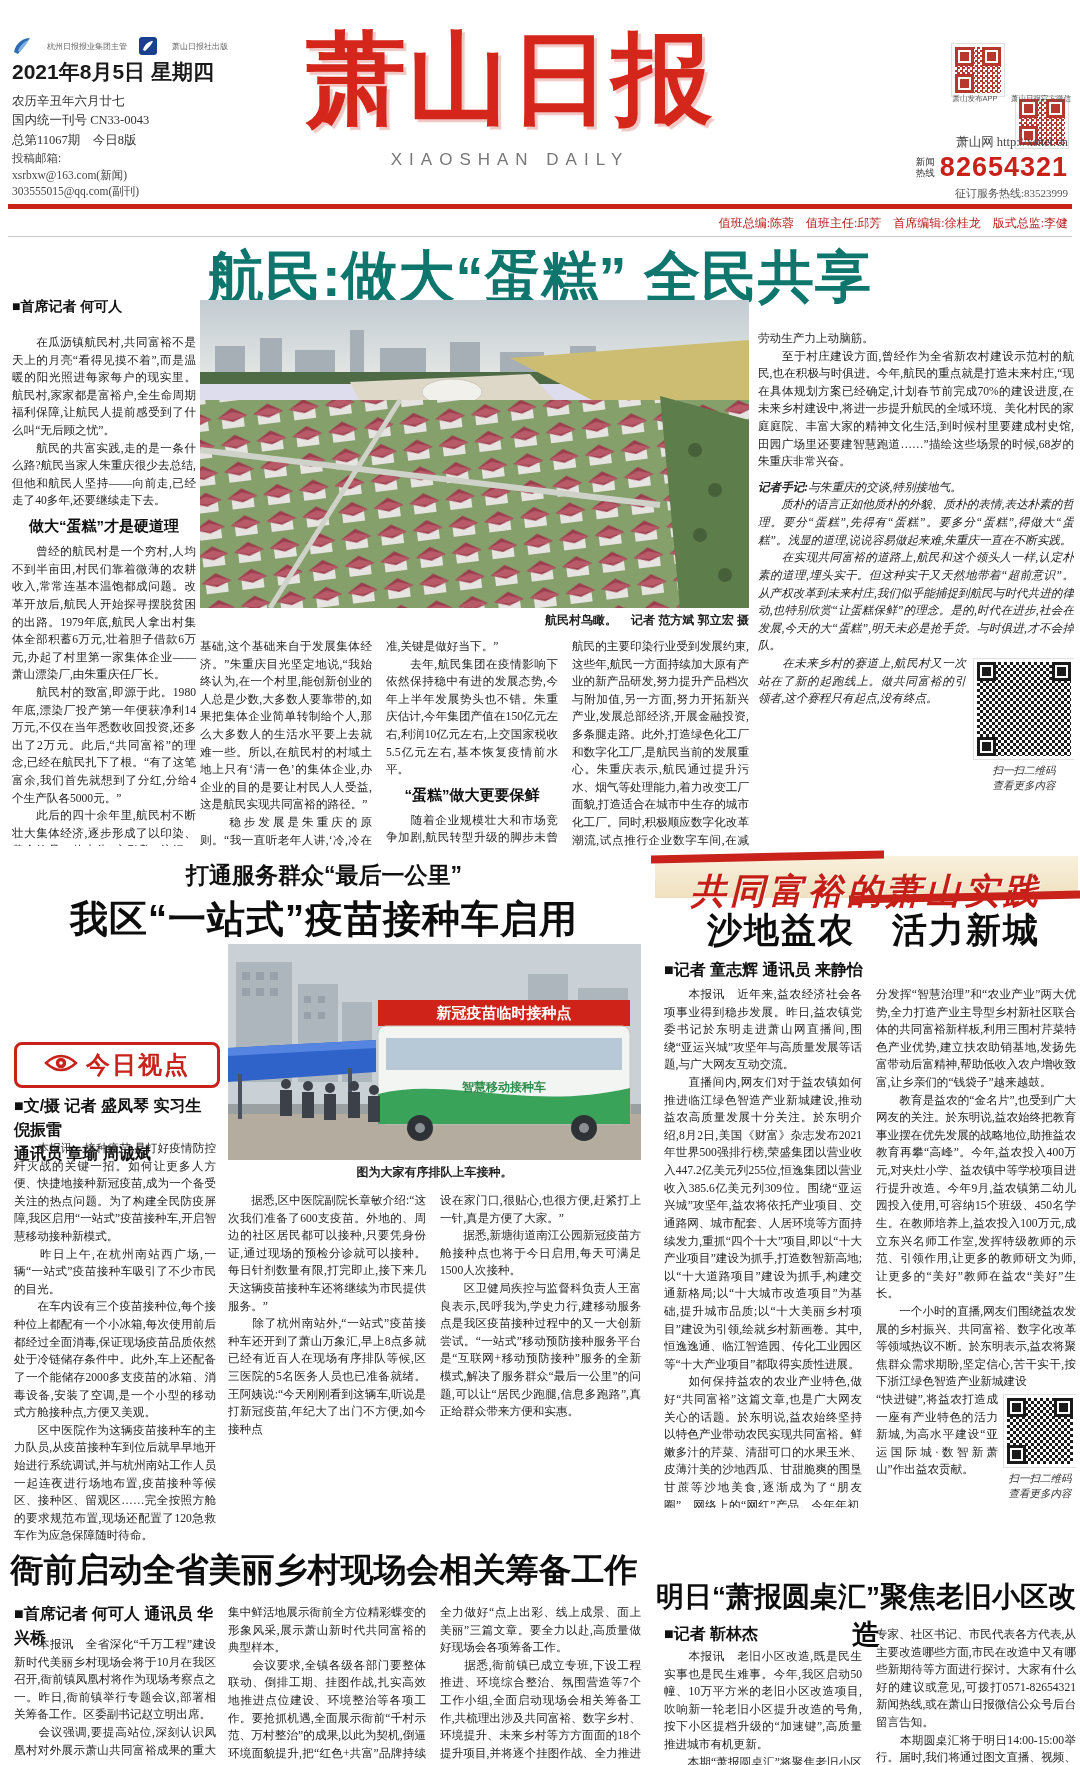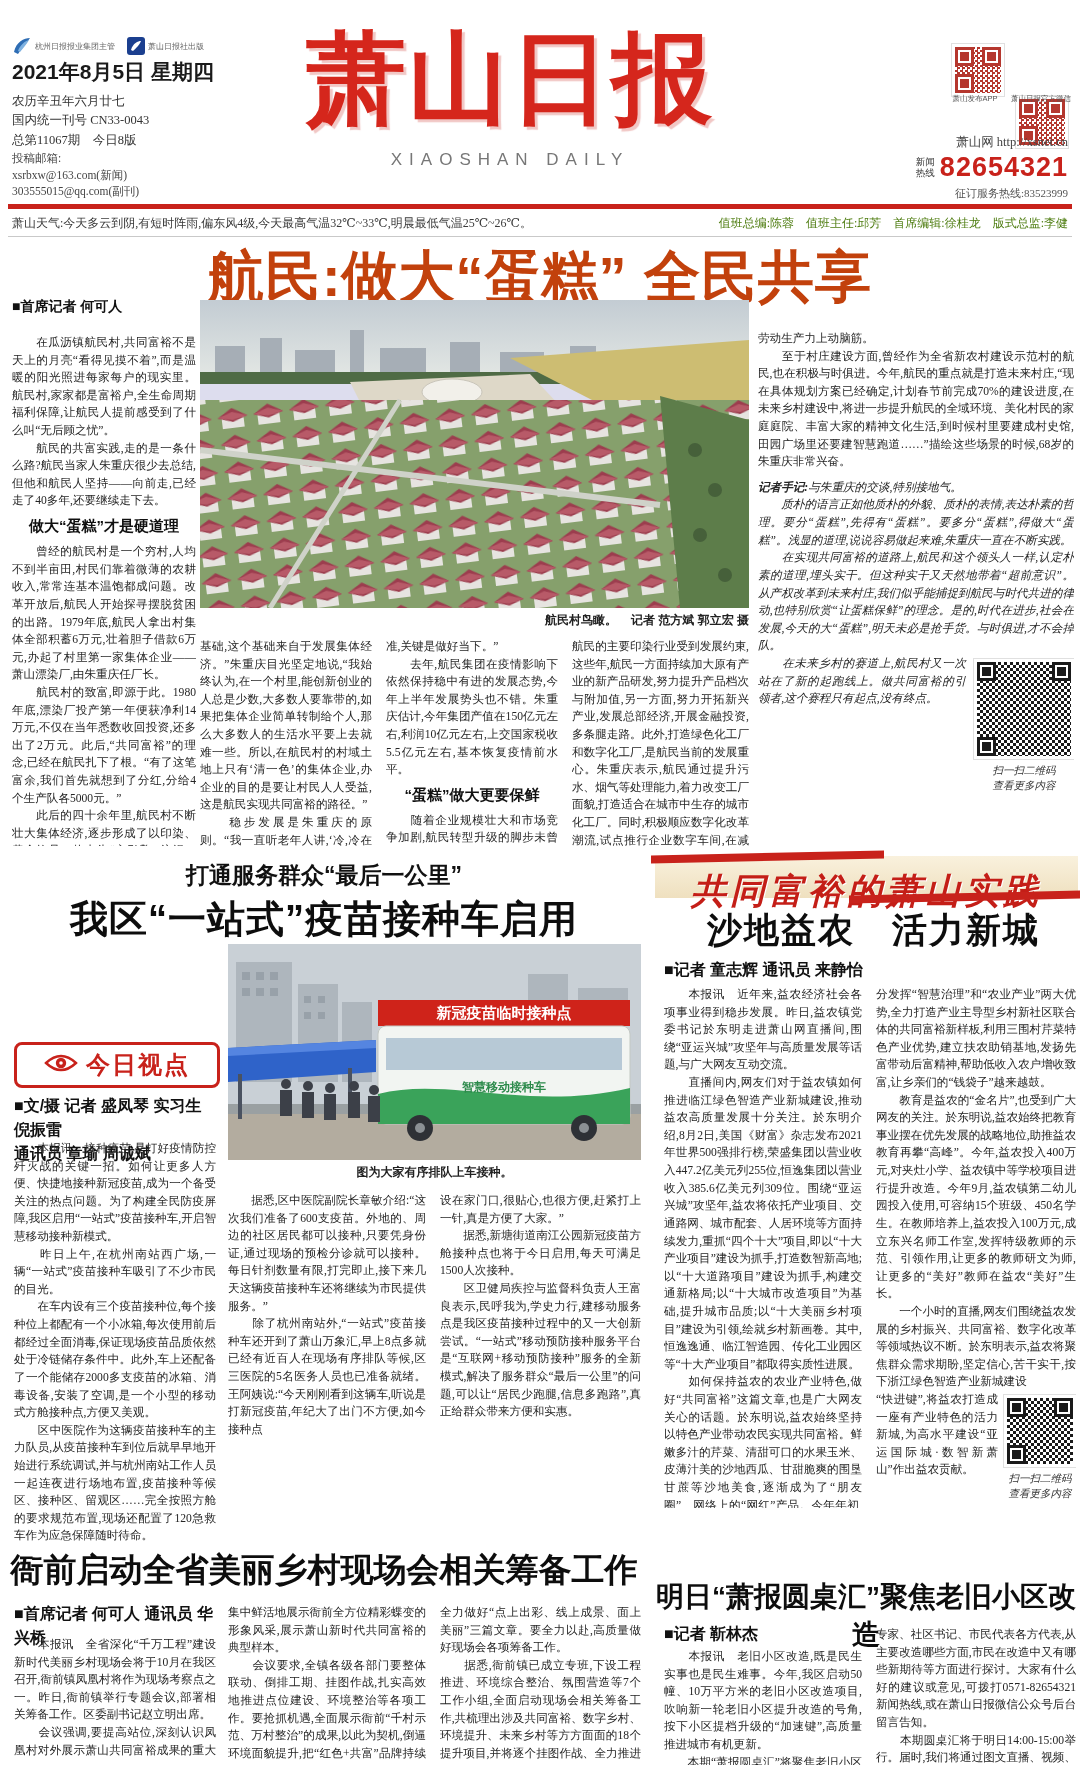--- a/index.html
+++ b/index.html
@@ -8,55 +8,55 @@
   .abs{position:absolute;}
   .sans{font-family:"Liberation Sans","DejaVu Sans",sans-serif;}
   .flow{white-space:pre-line;text-align:justify;}
   .body{font-size:11.6px;line-height:1.52;color:#252525;}
   .col{overflow:hidden;}
   .kai{font-style:italic;}
   .byline{font-family:"Liberation Sans","DejaVu Sans",sans-serif;font-weight:bold;font-size:16px;color:#111;white-space:pre-line;line-height:1.5;}
   .insub{font-family:"Liberation Sans","DejaVu Sans",sans-serif;font-weight:bold;font-size:15px;text-align:center;margin:7px 0;color:#101010;}
   
   .logos{top:36px;left:12px;display:flex;gap:12px;align-items:center;}
-  .logos .lbl{font-size:8px;color:#666;font-family:"Liberation Sans",sans-serif;margin-left:3px;}
+  .logos .lbl{font-size:8px;color:#666;font-family:"Liberation Sans",sans-serif;margin-left:15px;}
   .dateline{top:58px;left:12px;font-size:21px;font-weight:bold;color:#1a1a1a;}
   .lunarblock{top:92px;left:12px;font-size:12.5px;line-height:1.55;color:#333;white-space:pre-line;}
   .mailbox{top:150px;left:12px;font-size:11.5px;line-height:1.45;color:#444;white-space:pre-line;}
   .masthead{top:22px;left:260px;width:500px;text-align:center;font-size:100px;line-height:1.12;
             font-weight:bold;color:#d5261c;font-family:"DejaVu Serif","Liberation Serif",serif;
             letter-spacing:2px;text-shadow:3px 3px 1px rgba(200,30,25,.25);}
   .masthead-en{top:150px;left:260px;width:500px;text-align:center;font-size:17px;letter-spacing:7px;color:#777;}
   .hqr{top:44px;width:46px;height:46px;}
   .hqr-lbl{top:94px;width:70px;text-align:center;font-size:7.5px;color:#555;font-family:"Liberation Sans",sans-serif;}
   .website{top:134px;right:12px;font-size:12.5px;color:#444;}
   .hotline{top:152px;right:12px;display:flex;align-items:center;gap:5px;}
   .hotline .pre{font-size:9.5px;line-height:1.15;color:#333;font-family:"Liberation Sans",sans-serif;white-space:pre-line;text-align:center;}
   .hotline .num{font-size:27px;font-weight:bold;color:#c8221b;font-family:"Liberation Sans",sans-serif;letter-spacing:1px;}
   .subscribe{top:186px;right:12px;font-size:11px;color:#555;}
   .redrule{top:204px;left:8px;right:8px;height:5px;background:#c8221b;}
   .weather{top:215px;left:12px;font-size:12px;color:#3a3a3a;}
-  .staff{top:215px;right:12px;font-size:12px;color:#4d7c0f;}
+  .staff{top:215px;right:12px;font-size:12px;color:#b91c1c;}
   .grayline{top:236px;left:8px;right:8px;height:1px;background:#c9c9c9;}
   
   .qr{display:block;position:relative;background:repeating-conic-gradient(#1a1a1a 0% 25%,#fff 0% 50%) 0 0/6px 6px;
       border:3px solid #fff;outline:1px solid #e0e0e0;}
   .qr i{position:absolute;width:13px;height:13px;border:3px solid #1a1a1a;background:#fff;}
   .qr i::after{content:"";position:absolute;inset:2px;background:#1a1a1a;}
   .qr .tl{top:0;left:0}.qr .tr{top:0;right:0}.qr .bl{bottom:0;left:0}
   .qr.redq{background:repeating-conic-gradient(#b5372e 0% 25%,#fff 0% 50%) 0 0/5px 5px;}
   .qr.redq i{border-color:#b5372e}.qr.redq i::after{background:#b5372e}
   .qr-lbl{font-size:10.5px;font-style:italic;color:#333;text-align:center;line-height:1.45;margin-top:4px;white-space:pre-line;}
   .qr-float{float:right;width:100px;margin:4px 0 2px 8px;text-align:center;}
   .qr-float .qr{width:94px;height:94px;margin:0 auto;}
   .qr-float.small{width:72px;margin:4px 0 2px 6px;}
   .qr-float.small .qr{width:66px;height:66px;}
   
   .lead-headline{top:240px;left:0;width:1080px;text-align:center;font-size:56px;font-weight:900;
-                 letter-spacing:1px;color:#c2410c;}
+                 letter-spacing:1px;color:#0f766e;}
   .lead-byline{top:296px;left:12px;font-size:14px;}
   .colL{top:334px;left:12px;width:184px;height:512px;}
   .photo1{top:300px;left:200px;width:549px;height:308px;background:#dde;overflow:hidden;}
   .cap1{top:612px;left:200px;width:549px;text-align:right;font-size:12px;font-weight:bold;
         font-family:"Liberation Sans",sans-serif;color:#222;}
   .cap1 .credit{margin-left:14px;}
   .colM1{top:638px;left:200px;width:172px;height:208px;}
   .colM2{top:638px;left:386px;width:172px;height:208px;}
   .colM3{top:638px;left:572px;width:177px;height:208px;}
   .colR{top:330px;left:758px;width:316px;height:520px;}
@@ -146,21 +146,20 @@
   <div class="abs hqr-lbl" style="left:1006px">萧山日报官方微信</div>
   <div class="abs website">萧山网 http://xsnet.cn</div>
   <div class="abs hotline">
     <span class="pre">新闻
 热线</span>
     <span class="num">82654321</span>
   </div>
   <div class="abs subscribe">征订服务热线:83523999</div>
 
   <div class="abs redrule"></div>
-  <div class="abs weather">萧山天气:今天多云到阴,有短时阵雨,偏东风4级,今天最高气温32℃~33℃,明晨最低气温25℃~26℃。</div>
   <div class="abs staff">值班总编:陈蓉　值班主任:邱芳　首席编辑:徐桂龙　版式总监:李健</div>
   <div class="abs grayline"></div>
 
   <h1 class="abs lead-headline sans" style="margin:0">航民:做大“蛋糕” 全民共享</h1>
   <div class="abs lead-byline byline">■首席记者 何可人</div>
 
   <div class="abs colL col">
     <div class="flow body">　　在瓜沥镇航民村,共同富裕不是天上的月亮“看得见摸不着”,而是温暖的阳光照进每家每户的现实里。航民村,家家都是富裕户,全生命周期福利保障,让航民人提前感受到了什么叫“无后顾之忧”。
 　　航民的共富实践,走的是一条什么路?航民当家人朱重庆很少去总结,但他和航民人坚持——向前走,已经走了40多年,还要继续走下去。</div>
     <div class="insub">做大“蛋糕”才是硬道理</div>

